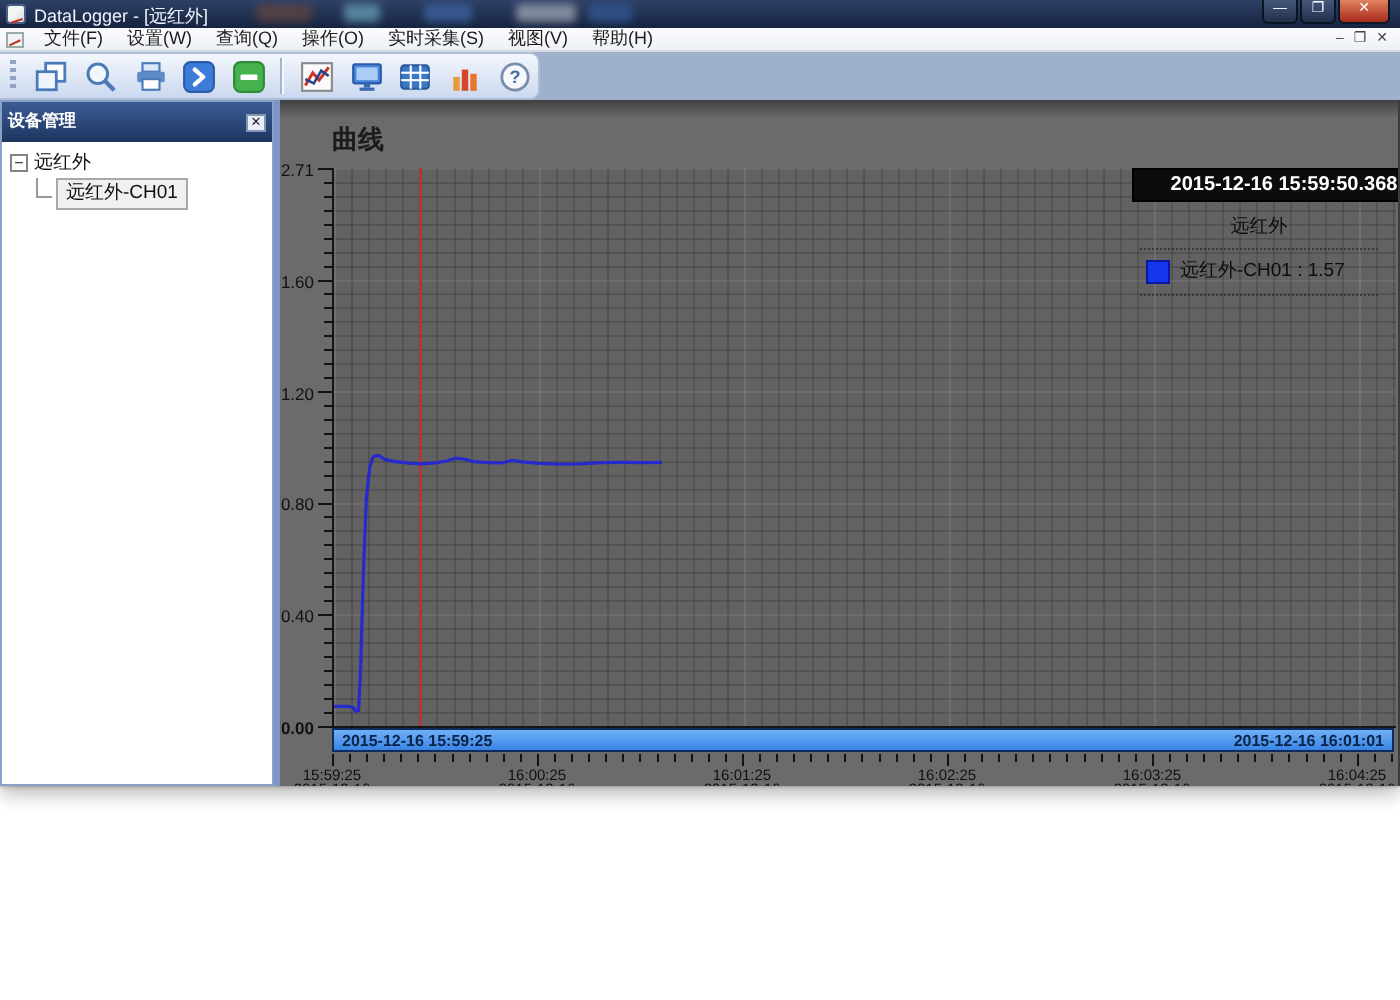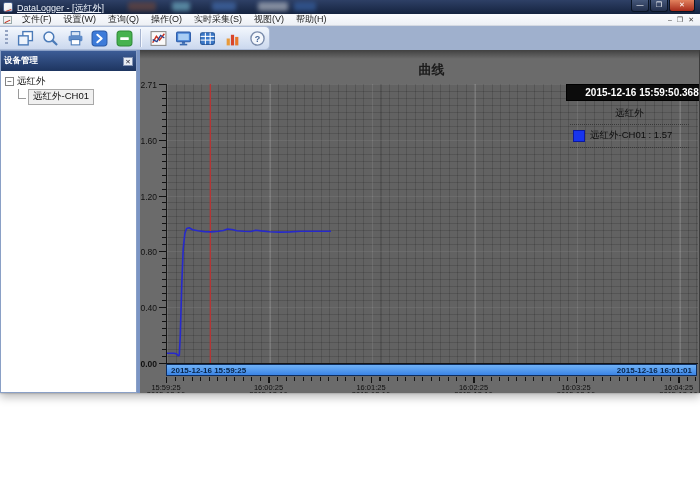--- a/index.html
+++ b/index.html
@@ -8,21 +8,21 @@
   .window{position:absolute;left:0;top:71;width:700px;height:393px;
           box-shadow:0 4px 9px rgba(0,0,0,.28),0 0 2px rgba(0,0,0,.35);background:#9fb0cd;}
   
   .titlebar{position:absolute;left:0;top:0;width:100%;height:14px;
             background:linear-gradient(#2e4066,#15233f);overflow:hidden;}
   .glass{position:absolute;top:2px;height:9px;filter:blur(2px);opacity:.55;border-radius:2px;}
   .app-icon{position:absolute;left:3px;top:2px;width:10px;height:10px;border-radius:2px;
             background:linear-gradient(135deg,#f4f4f4 45%,#d9dde4);border:1px solid #4a618c;box-sizing:border-box;}
   .app-icon::after{content:"";position:absolute;left:1px;top:4px;width:6px;height:3px;
             border-bottom:1.5px solid #c03020;transform:rotate(-18deg);}
-  .title-text{position:absolute;left:17px;top:2px;font-size:9px;color:#eef3fb;white-space:nowrap;text-decoration:underline;}
+  .title-text{position:absolute;left:17px;top:2px;font-size:9px;color:#eef3fb;white-space:nowrap;}
   .win-btns{position:absolute;right:5px;top:0;display:flex;gap:1px;}
   .wbtn{width:18px;height:12px;border:1px solid #0a1526;border-top:none;box-sizing:border-box;
         border-radius:0 0 3px 3px;color:#fff;font-size:7px;line-height:10px;text-align:center;
         background:linear-gradient(#45577a,#222f4c);}
   .wbtn.close{width:26px;background:linear-gradient(#e2825e,#a72a1a);}
   
   .menubar{position:absolute;left:0;top:14px;width:100%;height:12px;background:linear-gradient(#fbfcfe,#edf0f5);
            border-bottom:1px solid #d4d9e2;display:flex;align-items:center;font-size:9px;color:#1d1d1d;box-sizing:border-box;}
   .menu-chart-icon{width:9px;height:8px;margin:0 4px 0 3px;position:relative;background:#f2f2f2;border:1px solid #9aa;box-sizing:border-box;}
   .menu-chart-icon::after{content:"";position:absolute;left:0;top:2px;width:6px;height:2px;border-bottom:1px solid #c03020;transform:rotate(-25deg);}
@@ -52,21 +52,21 @@
             font-size:8px;line-height:7px;text-align:center;color:#333;box-sizing:border-box;}
   .tree-child{margin-left:15px;display:flex;align-items:center;height:15px;margin-top:1px;}
   .connector{width:7px;height:9px;border-left:1px solid #9a9a9a;border-bottom:1px solid #9a9a9a;margin:0 2px 5px 0;}
   .selected-node{background:#f0f0f0;border:1px solid #a8a8a8;padding:0 4px 1px 4px;}
   .splitter{position:absolute;left:137px;top:0;width:3px;height:100%;background:#7b95c4;}
   
   .chart-area{position:absolute;left:140px;top:0;right:0;bottom:0;background:#6b6b6b;
               border-right:1px solid #3c3c3c;box-sizing:border-box;overflow:hidden;}
   .chart-top-band{position:absolute;left:0;top:0;right:0;height:9px;
               background:linear-gradient(rgba(0,0,0,.40),rgba(0,0,0,0));}
-  .chart-title{position:absolute;left:26px;width:531px;top:11px;text-align:center;
+  .chart-title{position:absolute;left:26px;width:531px;top:11px;
                font-size:13px;font-weight:bold;color:#1b1b1b;}
   .plot{position:absolute;left:26px;top:34px;width:531px;height:279px;background-color:#626262;
         border-left:1px solid #151515;border-bottom:1px solid #151515;box-sizing:content-box;
         background-image:
           repeating-linear-gradient(to right,rgba(255,255,255,.16) 0 1px,rgba(0,0,0,0) 1px 102.5px),
           repeating-linear-gradient(to bottom,rgba(255,255,255,.14) 0 1px,rgba(0,0,0,0) 1px 55.8px),
           repeating-linear-gradient(to right,rgba(0,0,0,.14) 0 1px,rgba(0,0,0,0) 1px 8.54px),
           repeating-linear-gradient(to bottom,rgba(0,0,0,.14) 0 1px,rgba(0,0,0,0) 1px 6.97px);}
   .ytick-minor{position:absolute;left:22px;top:34px;width:4px;height:279px;
         background:repeating-linear-gradient(to bottom,#121212 0 1px,rgba(0,0,0,0) 1px 6.97px);}

